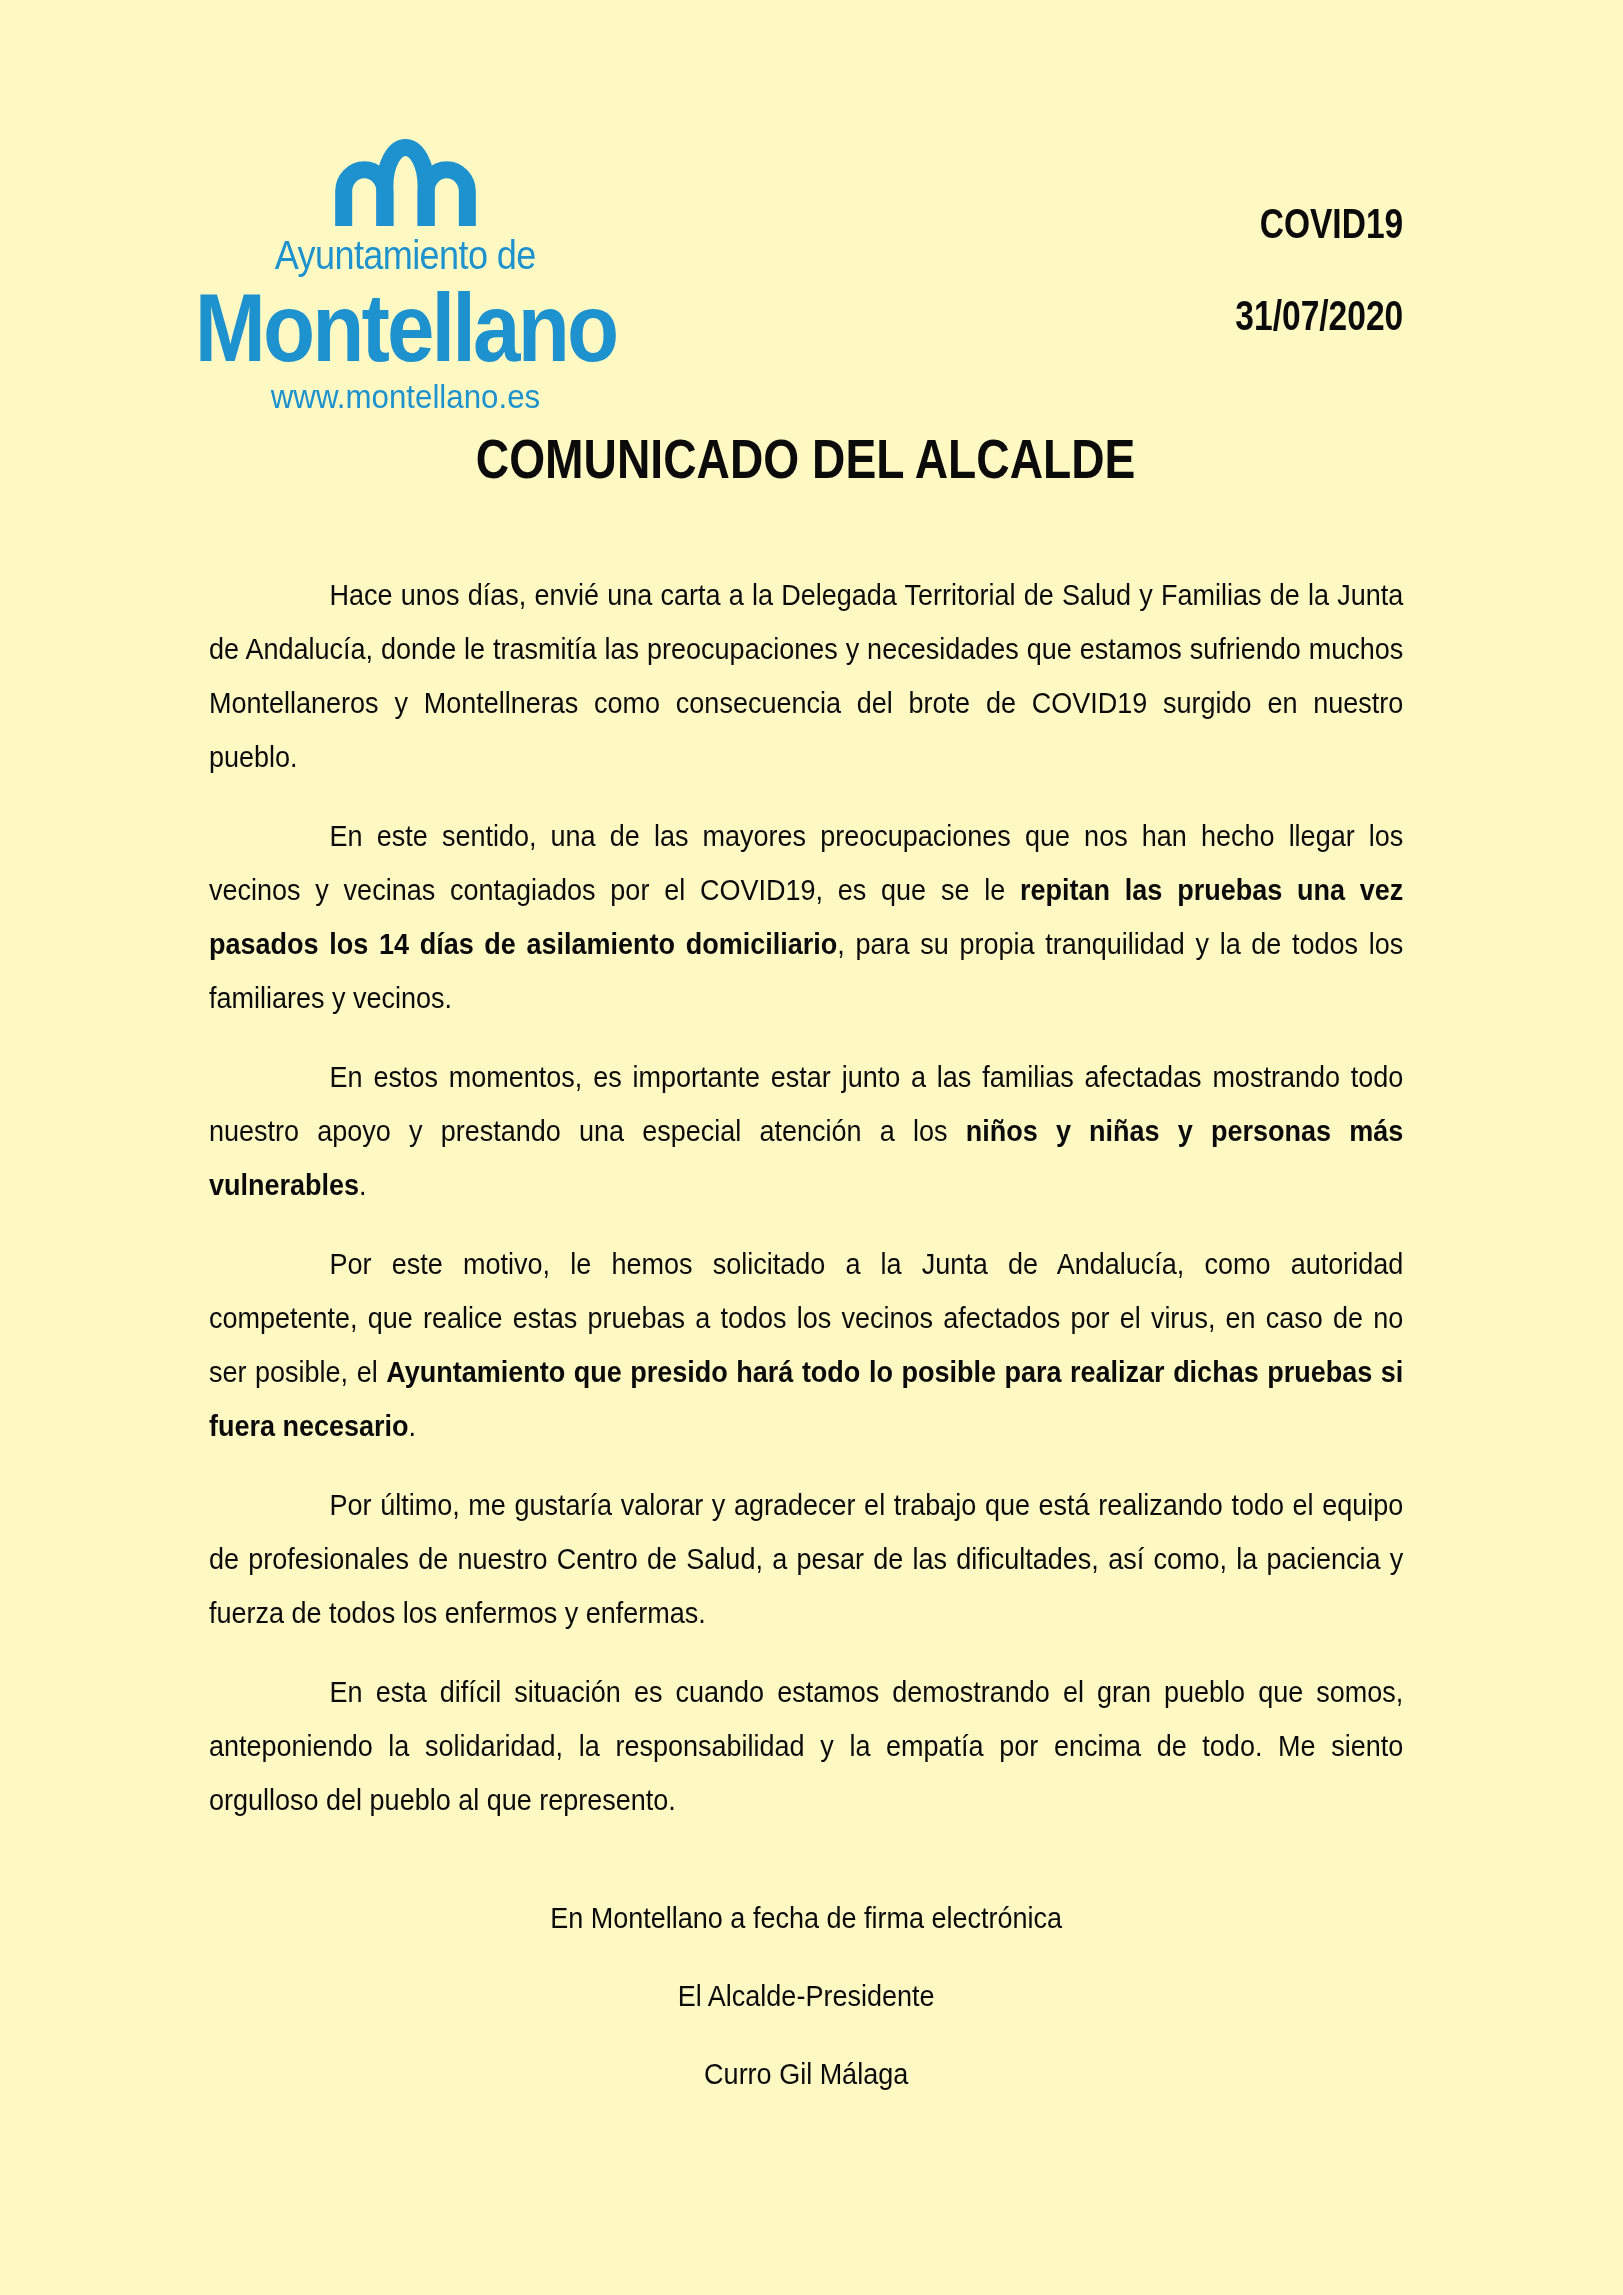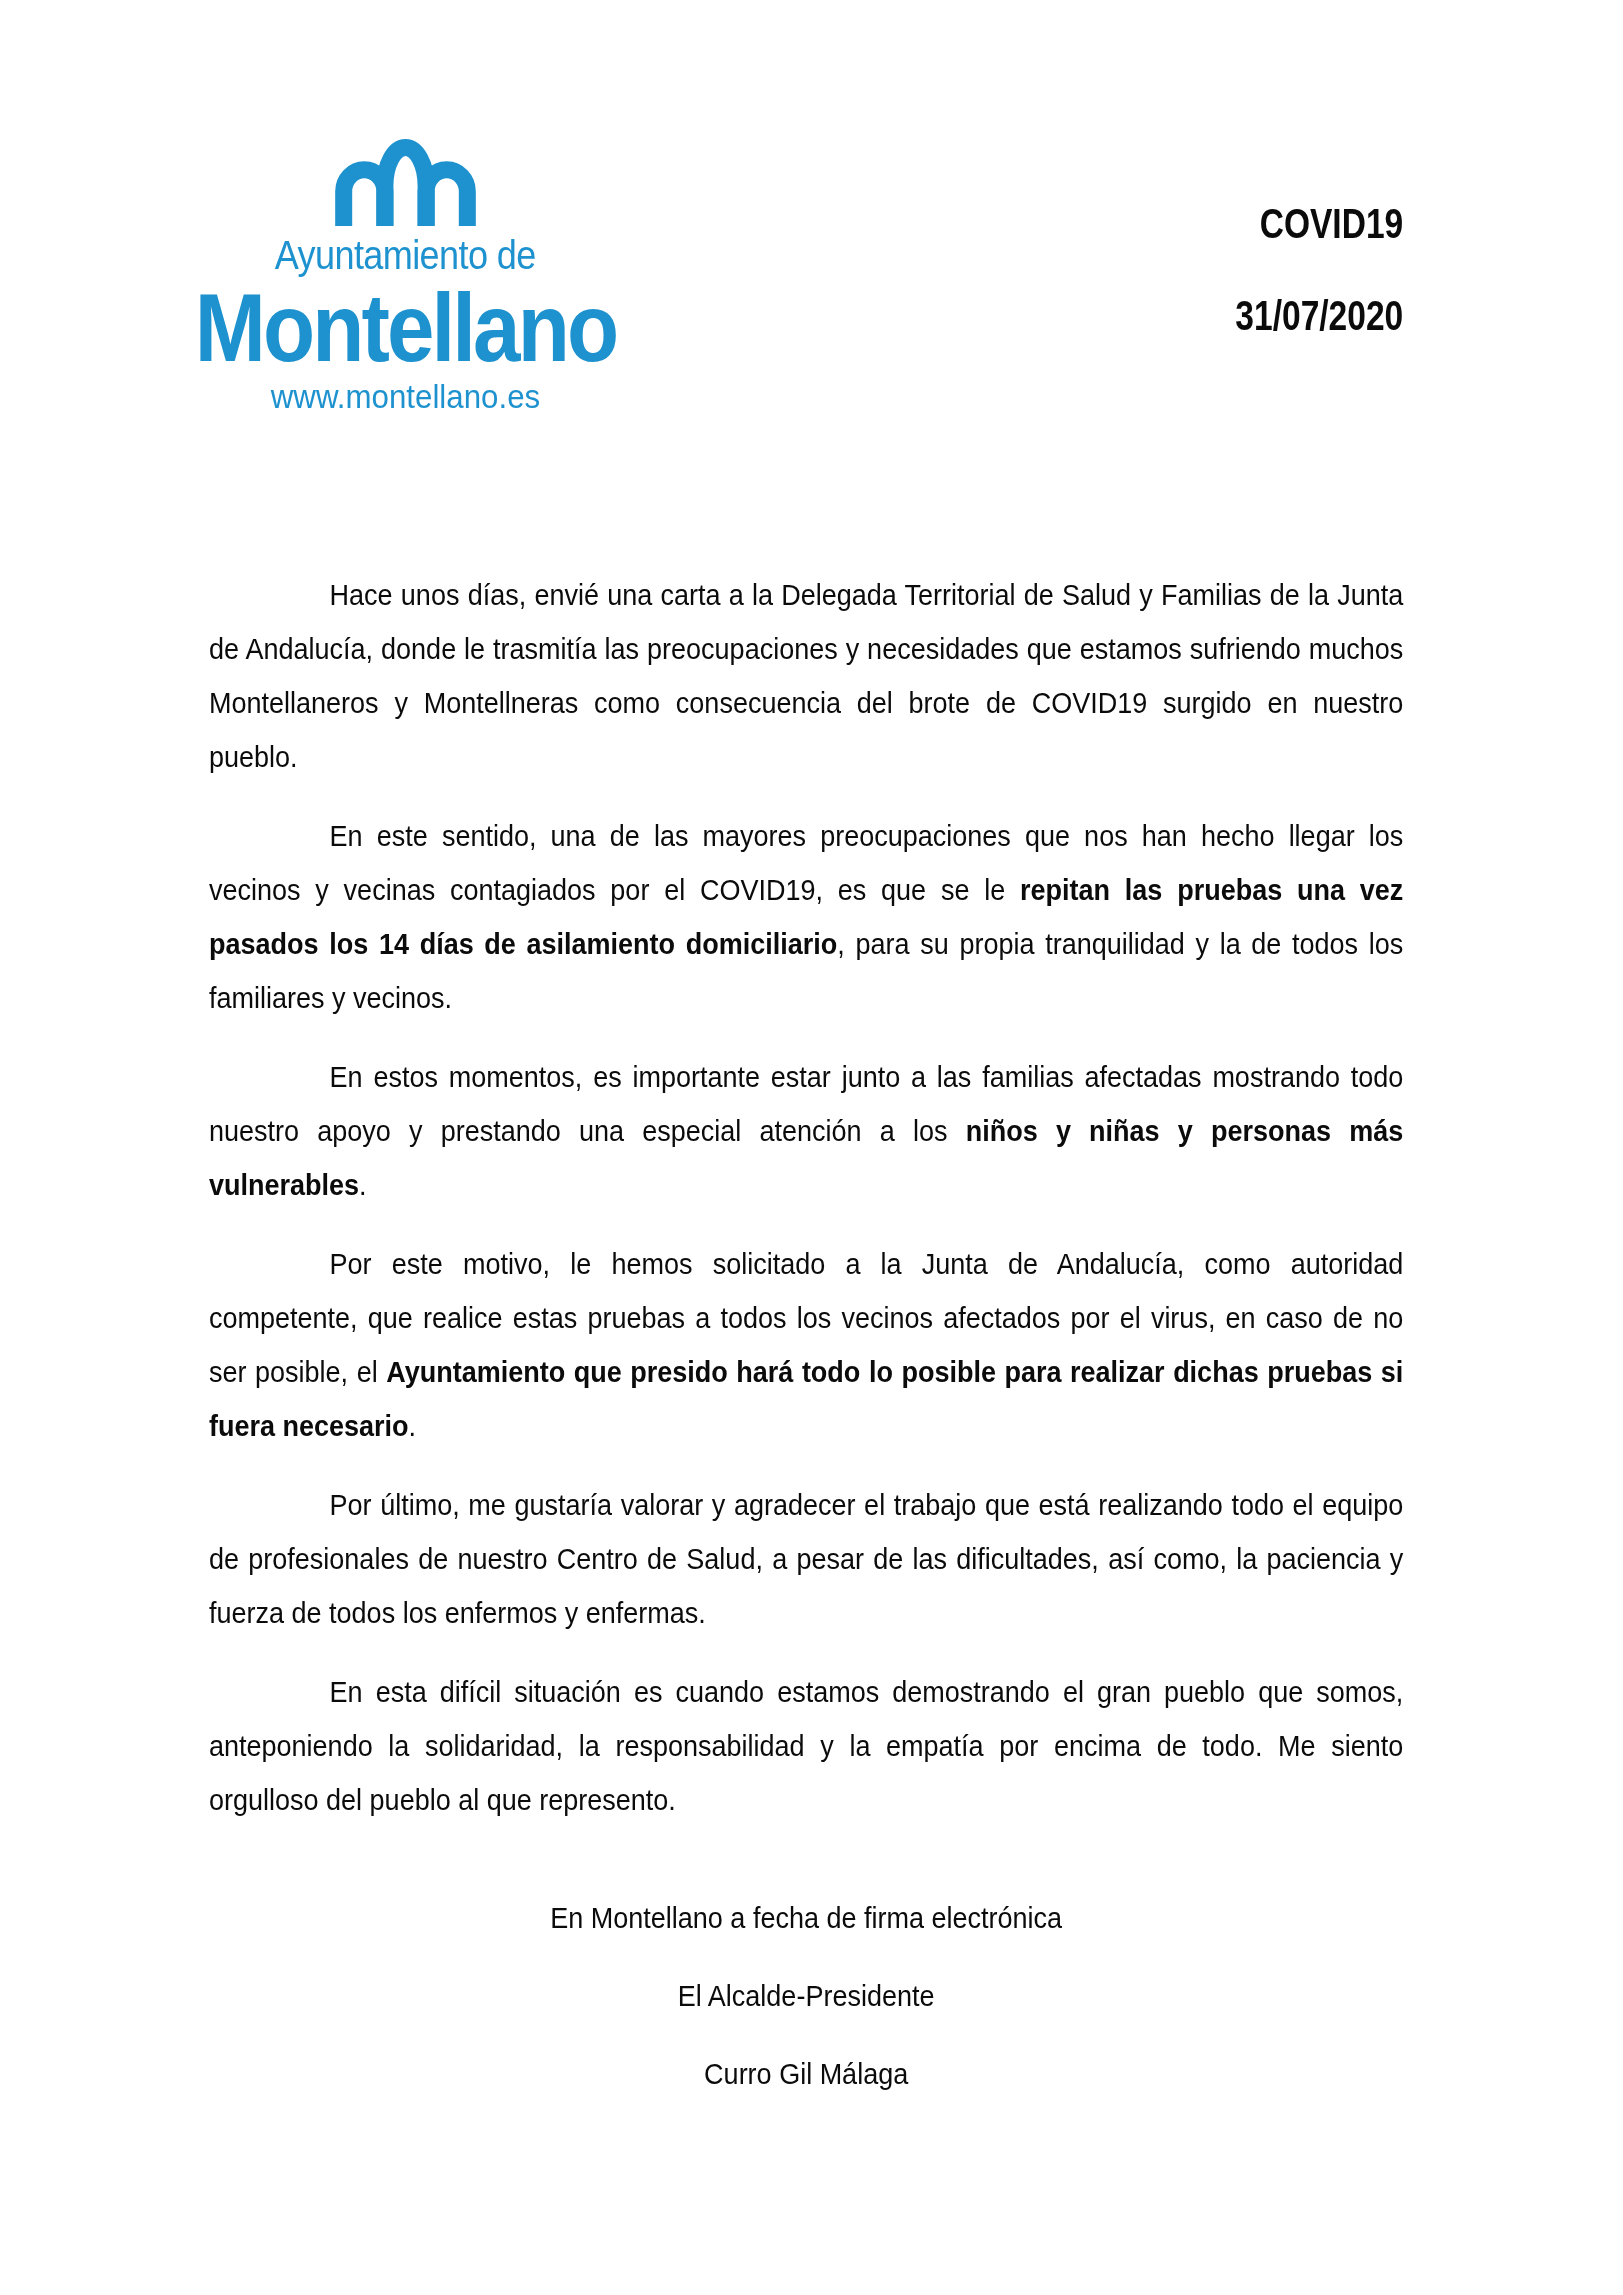--- a/index.html
+++ b/index.html
@@ -1,19 +1,19 @@
 <!DOCTYPE html>
 <html style="--brand: #1e92cf;font-size:10.5px"><head>
 <meta charset="utf-8">
 <style>
   html,body{margin:0;padding:0;background:#e8e8e8;}
   .page{
     position:relative;
     width:1623px;height:2295px;
-    background:#ffffff;
+    background:#fef9c3;
     overflow:hidden;
     font-family:"Liberation Sans","DejaVu Sans",sans-serif;
     color:#0b0b0b;
   }
   
   .logo{
     position:absolute;left:196px;top:139px;width:419px;
     text-align:center;color:var(--brand,#1e92cf);
   }
   .logo svg{display:block;margin:0 auto 6.5px auto;}
@@ -79,20 +79,23 @@
       <span class="logo-name">Montellano</span>
       <span class="logo-url">www.montellano.es</span>
     </div>
   </div>
 
   <div class="meta">
     <div class="meta-label">COVID19</div>
     <div class="meta-date">31/07/2020</div>
   </div>
 
+  <div class="title">
+    <span>COMUNICADO DEL ALCALDE</span>
+  </div>
 
   <div class="content">
     <p><span>Hace unos días, envié una carta a la Delegada Territorial de Salud y Familias de la Junta de Andalucía, donde le trasmitía las preocupaciones y necesidades que estamos sufriendo muchos Montellaneros y Montellneras como consecuencia del brote de COVID19 surgido en nuestro pueblo.</span><span class="b"></span><span></span></p>
     <p><span>En este sentido, una de las mayores preocupaciones que nos han hecho llegar los vecinos y vecinas contagiados por el COVID19, es que se le </span><span class="b">repitan las pruebas una vez pasados los 14 días de asilamiento domiciliario</span><span>, para su propia tranquilidad y la de todos los familiares y vecinos.</span></p>
     <p><span>En estos momentos, es importante estar junto a las familias afectadas mostrando todo nuestro apoyo y prestando una especial atención a los </span><span class="b">niños y niñas y personas más vulnerables</span><span>.</span></p>
     <p><span>Por este motivo, le hemos solicitado a la Junta de Andalucía, como autoridad competente, que realice estas pruebas a todos los vecinos afectados por el virus, en caso de no ser posible, el </span><span class="b">Ayuntamiento que presido hará todo lo posible para realizar dichas pruebas si fuera necesario</span><span>.</span></p>
     <p><span>Por último, me gustaría valorar y agradecer el trabajo que está realizando todo el equipo de profesionales de nuestro Centro de Salud, a pesar de las dificultades, así como, la paciencia y fuerza de todos los enfermos y enfermas.</span><span class="b"></span><span></span></p>
     <p><span>En esta difícil situación es cuando estamos demostrando el gran pueblo que somos, anteponiendo la solidaridad, la responsabilidad y la empatía por encima de todo. Me siento orgulloso del pueblo al que represento.</span><span class="b"></span><span></span></p>
   </div>
 

